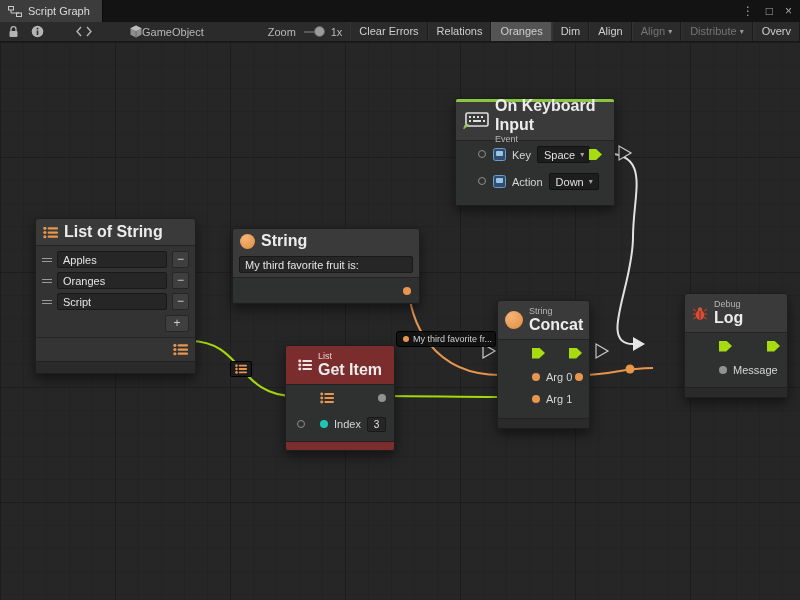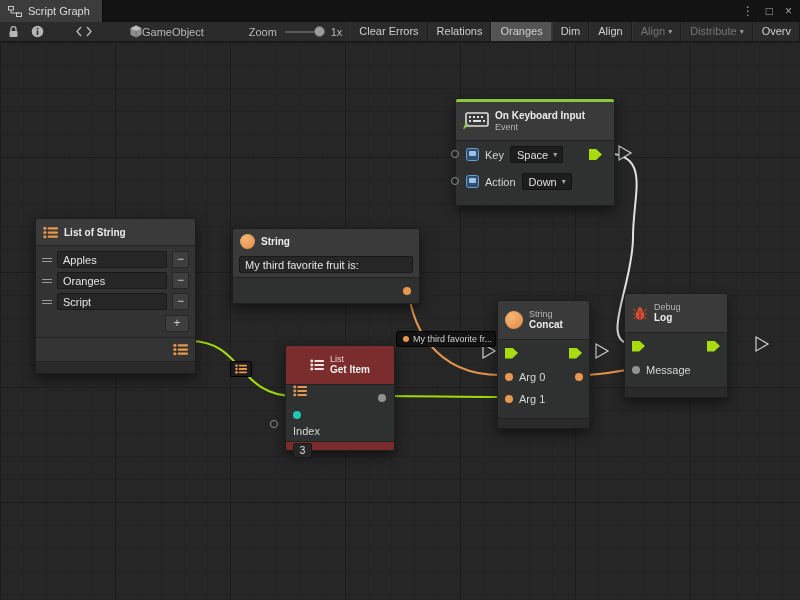--- a/index.html
+++ b/index.html
@@ -47,25 +47,25 @@
   .tri-solid { fill:#e6e6e6; }
   .c-orange { fill:#e8964e; }
 
   
   .node { position:absolute; z-index:2; background:#3a3a3a; border:1px solid #1e1e1e; border-radius:3px;
           box-shadow:0 5px 12px rgba(0,0,0,.5); font-size:11px; color:#d6d6d6; }
   .nhead { height:26px; display:flex; align-items:center; gap:6px; padding:0 7px; }
   .nhead.h2 { height:38px; }
   .nhead.red { background:#7b2c2c; border-radius:2px 2px 0 0; color:#f2dede;justify-content:center; }
   .ncol { display:flex; flex-direction:column; line-height:1.15; }
-  .t1 { font-size:10px; font-weight:bold; color:#ececec; }
+  .t1 { font-size:16px; font-weight:bold; color:#ececec; }
   .t2 { font-size:9px; color:#b5b5b5; }
   .t2w { font-size:9px; color:#e8cccc; }
   .lbl { font-size:11px; color:#d6d6d6; }
-  .nbody { background:#2f3030; border-top:1px solid #232323; }
+  .nbody { background:#2f3030; border-top:1px solid #232323;padding-left:27px; }
   .nfoot { height:12px; background:#2a2a2a; border-top:1px solid #222; border-radius:0 0 2px 2px; }
   .nfoot.red { background:#7b2c2c; height:9px; }
   .estrip { height:3px; background:#8cc63f; border-radius:2px 2px 0 0; }
 
   .lbody { background:#333333; padding:3px 0; }
   .litem { display:flex; align-items:center; gap:5px; padding:2px 6px; }
   .handle { width:10px; display:flex; flex-direction:column; gap:2px; }
   .handle i { display:block; height:1px; background:#9a9a9a; }
   .lfield { flex:1; background:#262626; border:1px solid #191919; border-radius:2px; height:17px;
             line-height:16px; padding:0 5px; font-size:11px; color:#e4e4e4; overflow:hidden; white-space:nowrap; }
@@ -75,21 +75,21 @@
   .lplus { display:flex; justify-content:flex-end; padding:3px 6px 2px; }
   .lout { height:24px; background:#343434; border-top:1px solid #262626; display:flex; align-items:center;
           justify-content:flex-end; padding:0 7px; }
 
   .sfield-row { padding:3px 6px 4px; background:#3a3a3a; }
   .sout { height:26px; position:relative; border-radius:0 0 2px 2px; }
 
   .krow { height:27px; display:flex; align-items:center; gap:6px; padding:0 10px; position:relative; }
   .frow { height:26px; display:flex; align-items:center; justify-content:space-between; padding:0 7px; }
   .crow { height:22px; display:flex; align-items:center; gap:6px; padding:0 7px; position:relative; }
-  .grow { height:26px; display:flex; align-items:flex-start; gap:6px; padding:0 7px; position:relative;flex-direction:column; }
+  .grow { height:26px; display:flex; align-items:center; gap:6px; padding:0 7px; position:relative; }
 
   .dd { background:#1d1d1d; border:1px solid #121212; border-radius:2px; height:17px; display:inline-flex;
         align-items:center; gap:5px; padding:0 5px 0 6px; font-size:11px; color:#e0e0e0; }
   .ddc { font-size:8px; color:#a5a5a5; }
   .ifield { width:19px; height:15px; background:#262626; border:1px solid #191919; border-radius:2px;
             text-align:center; line-height:14px; font-size:10px; color:#e4e4e4; }
 
   .farrow { width:13px; height:11px; background:#a6dc10;
             clip-path:polygon(0 0,55% 0,100% 50%,55% 100%,0 100%); }
   .dot { width:8px; height:8px; border-radius:50%; flex:none; }
@@ -161,21 +161,21 @@
     <span class="tb-target" style="margin-left:38px">
       <span class="ic">
         <svg width="12" height="13" viewBox="0 0 12 13">
             <path d="M6 0.5 L11.5 3.2 V9.8 L6 12.5 L0.5 9.8 V3.2 Z" fill="#8f8f8f"></path>
             <path d="M6 0.5 L11.5 3.2 L6 5.9 L0.5 3.2 Z" fill="#bdbdbd"></path>
             <path d="M6 5.9 V12.5" stroke="#6a6a6a"></path>
           </svg>
       </span>
       <span>GameObject</span>
     </span>
-    <span style="margin-left:45px; color:#b9b9b9">Zoom</span>
+    <span style="margin-left:64px; color:#b9b9b9">Zoom</span>
     <div class="slider">
       <div class="track"></div>
       <div class="thumb"></div>
     </div>
     <span style="margin-left:6px; margin-right:8px; color:#b9b9b9">1x</span>
 
     <div class="tb-btn">
         <span>Clear Errors</span>
       </div>
     <div class="tb-btn">
@@ -420,21 +420,21 @@
         </div>
         <div class="crow">
           <span class="dot orange"></span>
           <span class="lbl">Arg 1</span>
         </div>
         <div style="height:8px"></div>
       </div>
       <div class="nfoot" style="height:10px"></div>
     </div>
 
-    <div class="node" style="left:624px;top:251px;width:104px">
+    <div class="node" style="left:684px;top:251px;width:104px">
       <div class="nhead h2">
         <span class="ic">
           <svg width="16" height="15" viewBox="0 0 16 15">
               <g stroke="#b8402c" stroke-width="1.2">
                 <line x1="4" y1="5" x2="1" y2="3"></line>
                 <line x1="4" y1="8" x2="1" y2="8"></line>
                 <line x1="4" y1="11" x2="1.5" y2="13"></line>
                 <line x1="12" y1="5" x2="15" y2="3"></line>
                 <line x1="12" y1="8" x2="15" y2="8"></line>
                 <line x1="12" y1="11" x2="14.5" y2="13"></line>

